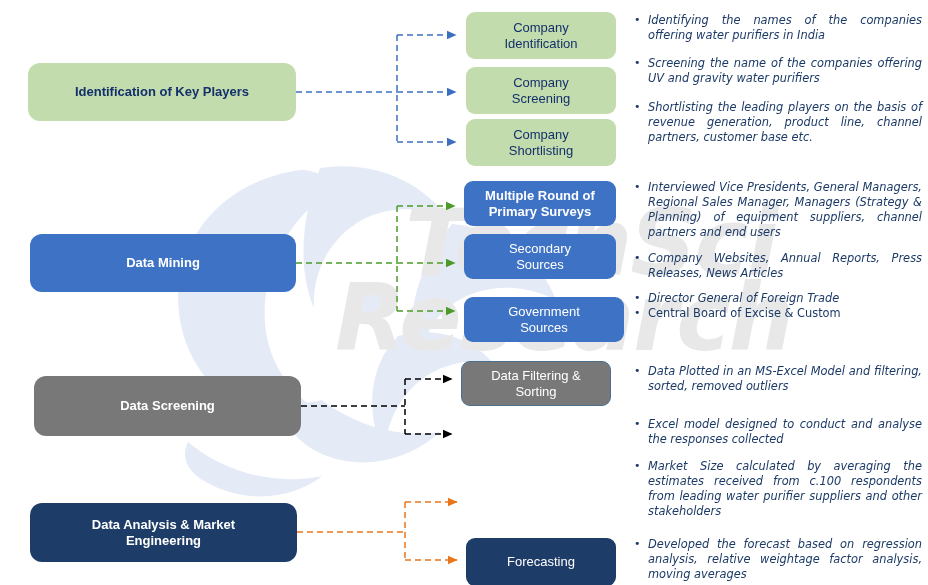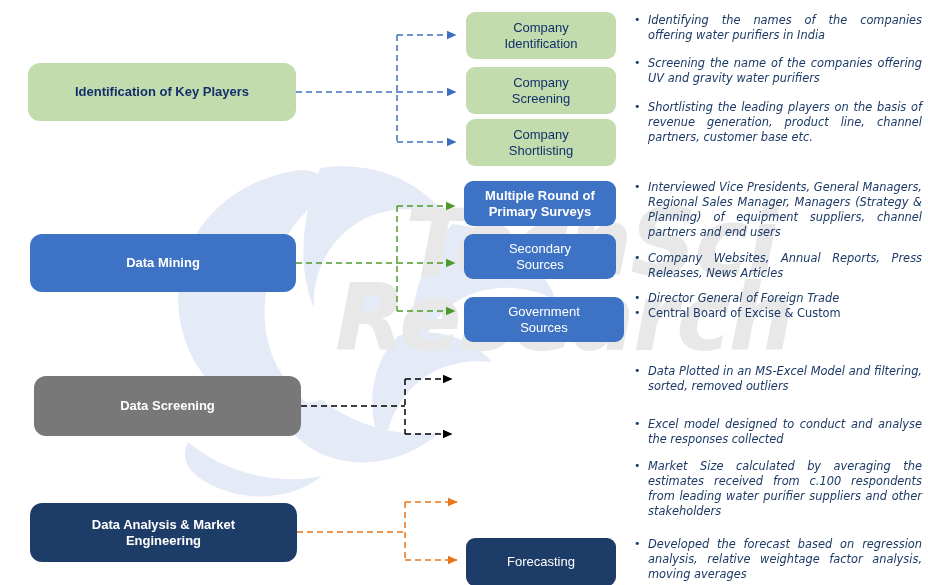--- a/index.html
+++ b/index.html
@@ -213,20 +213,24 @@
   </div>
   <div class="box sub-box blue-sub" style="left:464px; top:234px; width:152px; height:45px; white-space:pre-line;">
     <span>Secondary
 Sources</span>
   </div>
   <div class="box sub-box blue-sub" style="left:464px; top:289px; width:160px; height:45px; white-space:pre-line;margin-top:8px;">
     <span>Government
 Sources</span>
   </div>
 
+  <div class="box sub-box gray-sub" style="left:461px; top:361px; width:150px; height:45px; white-space:pre-line;">
+    <span>Data Filtering &amp;
+Sorting</span>
+  </div>
 
   <div class="box sub-box navy-sub" style="left:466px; top:538px; width:150px; height:48px;align-items:center;">
     <span>Forecasting</span>
   </div>
 
   <div class="bullets" style="left:634px; top:13px; width:288px;">
     <div class="bullet-row" style="margin-bottom:13px;">
       <span class="bullet-dot">•</span>
       <span class="bullet-txt">Identifying the names of the companies offering water purifiers in India</span>
     </div>

